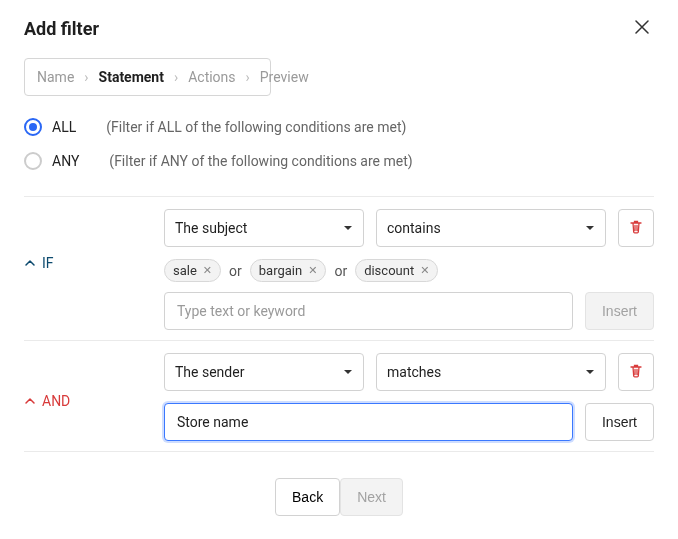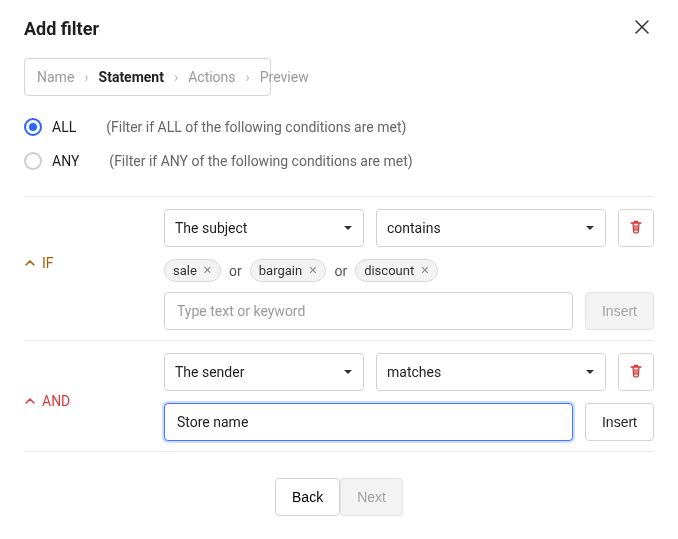--- a/index.html
+++ b/index.html
@@ -78,21 +78,21 @@
   }
   .radio-label-strong { font-weight: 400; color: #222; }
   .radio-label-desc { color: #666; margin-left: 20px; }
   hr.section-divider { border: none; height: 1px; background: #eaeaea; margin: 10px 0 12px 0; }
 
   
   .cond-label {
     display: flex;
     align-items: center;
     gap: 6px;
-    color: #a16207;
+    color: #0c4a6e;
     padding-top: 46px;
   }
   .cond-label.red { color: #d83a3a; }
   .chev-up-icon { color: inherit; display: flex; }
 
   .selects-row { display: flex; gap: 12px; margin-bottom: 12px; align-items: center; }
   .select {
     border: 1px solid #d2d2d2;
     border-radius: 4px;
     height: 38px;

